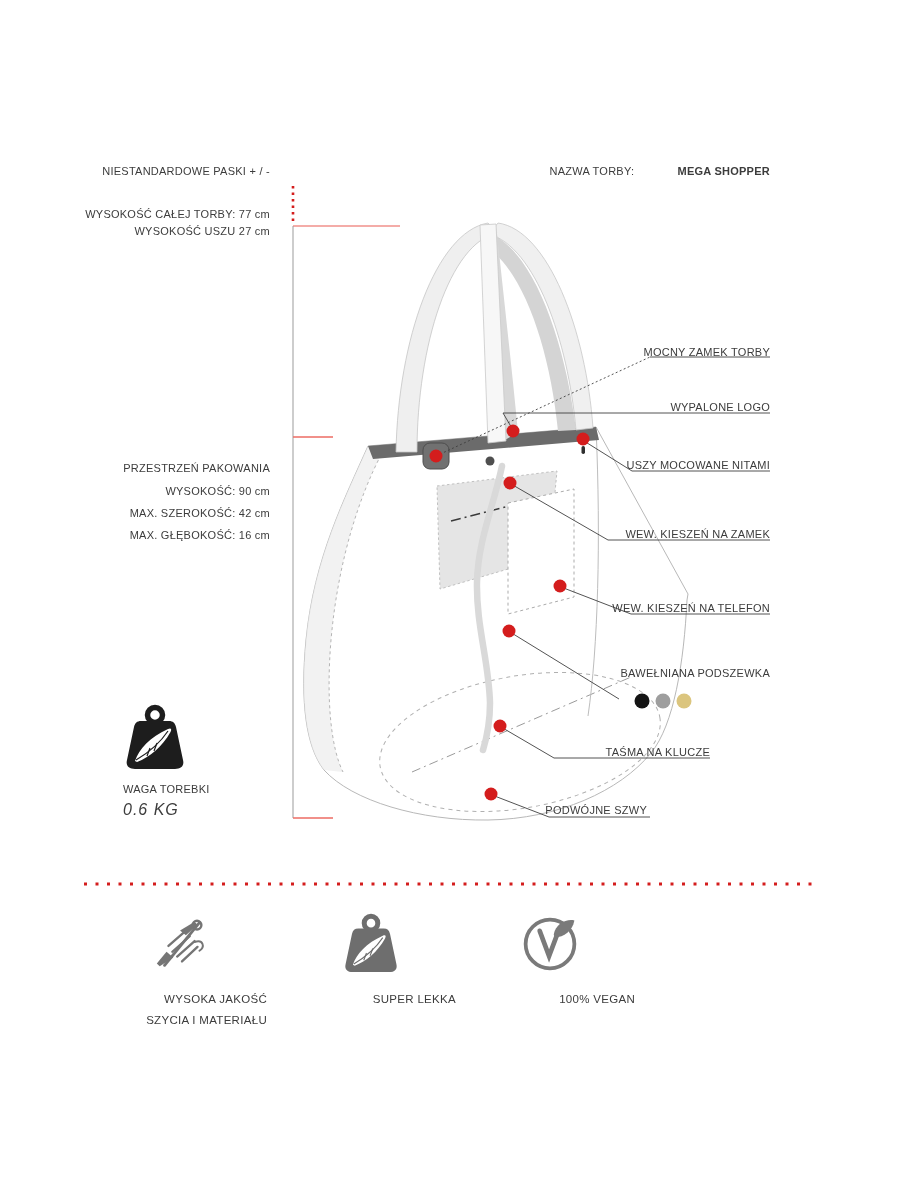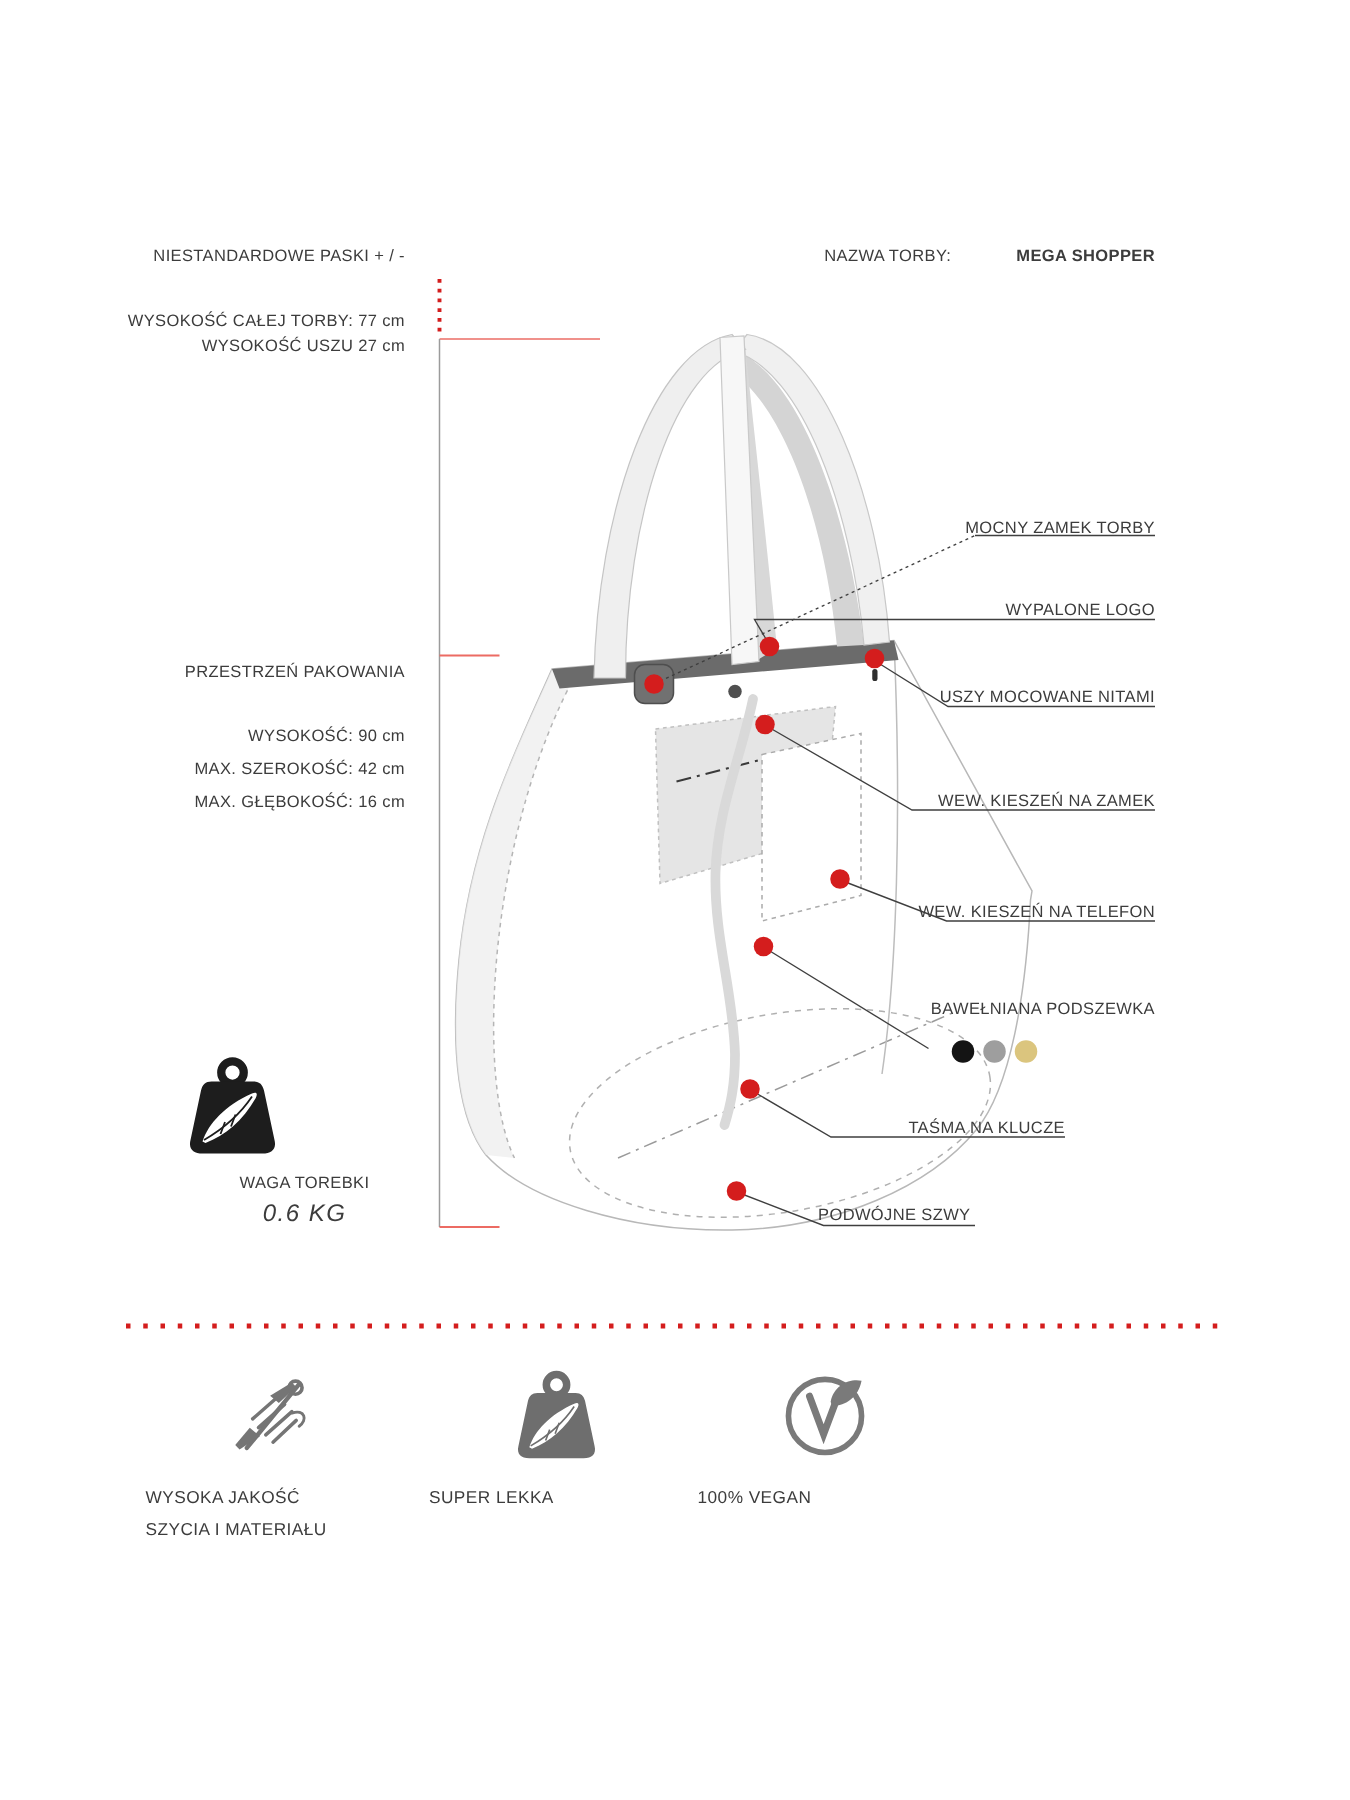--- a/index.html
+++ b/index.html
@@ -4,21 +4,21 @@
 <style>
   html,body{margin:0;padding:0;background:#fff;}
   #canvas{position:relative;width:900px;height:1200px;background:#fff;overflow:hidden;
           font-family:"Liberation Sans",sans-serif;color:#3c3c3c;}
   svg{display:block;}
   .abs{position:absolute;}
   .lbl{position:absolute;font-size:11px;line-height:1.3;letter-spacing:.25px;white-space:nowrap;color:#3c3c3c;}
   .r{text-align:right;}
   .bold{font-weight:bold;margin-left:40px;}
   .big{font-size:16px;letter-spacing:1px;font-style:italic;}
-  .feature{position:absolute;width:170px;text-align:left;}
+  .feature{position:absolute;width:170px;text-align:right;}
   .feature .ic{display:flex;justify-content:center;height:62px;}
   .feature .cap{margin-top:14px;font-size:11.5px;line-height:21px;letter-spacing:.3px;color:#3c3c3c;}
   .watermark{position:absolute;font-size:25px;font-weight:bold;letter-spacing:.5px;color:#8f8f8f;}
 </style>
 </head>
 <body>
 
 <div id="canvas">
 
   <svg class="abs" style="left:0;top:0" width="900" height="1200" viewBox="0 0 900 1200">
@@ -100,35 +100,35 @@
   <div class="lbl r" style="right:630px;top:164px">NIESTANDARDOWE PASKI + / -</div>
 
   <div class="lbl r" style="right:130px;top:164px">
     <span>NAZWA TORBY:</span>
     <span class="bold">MEGA SHOPPER</span>
   </div>
 
   <div class="lbl r" style="right:630px;top:207px">WYSOKOŚĆ CAŁEJ TORBY: 77 cm</div>
   <div class="lbl r" style="right:630px;top:224px">WYSOKOŚĆ USZU 27 cm</div>
 
-  <div class="lbl r" style="right:630px;top:441px">PRZESTRZEŃ PAKOWANIA</div>
+  <div class="lbl r" style="right:630px;top:461px">PRZESTRZEŃ PAKOWANIA</div>
   <div class="lbl r" style="right:630px;top:484px">WYSOKOŚĆ: 90 cm</div>
   <div class="lbl r" style="right:630px;top:506px">MAX. SZEROKOŚĆ: 42 cm</div>
   <div class="lbl r" style="right:630px;top:528px">MAX. GŁĘBOKOŚĆ: 16 cm</div>
 
   <div class="lbl r" style="right:130px;top:345px">MOCNY ZAMEK TORBY</div>
   <div class="lbl r" style="right:130px;top:400px">WYPALONE LOGO</div>
   <div class="lbl r" style="right:130px;top:458px">USZY MOCOWANE NITAMI</div>
   <div class="lbl r" style="right:130px;top:527px">WEW. KIESZEŃ NA ZAMEK</div>
   <div class="lbl r" style="right:130px;top:601px">WEW. KIESZEŃ NA TELEFON</div>
   <div class="lbl r" style="right:130px;top:666px">BAWEŁNIANA PODSZEWKA</div>
   <div class="lbl r" style="right:190px;top:745px">TAŚMA NA KLUCZE</div>
   <div class="lbl r" style="right:253px;top:803px">PODWÓJNE SZWY</div>
 
-  <div class="abs" style="left:123px;top:704px;width:160px;text-align:center">
+  <div class="abs" style="left:123px;top:704px;width:160px;">
     <svg width="64" height="68" viewBox="0 0 64 68">
       <circle cx="32" cy="11" r="7.5" fill="none" stroke="#1d1d1d" stroke-width="5.5"></circle>
       <path d="M 18,17 L 46,17 C 50,17 52,19 53,23 L 60,56 C 61.5,62 58,65 52,65 L 12,65 C 6,65 2.5,62 4,56 L 11,23 C 12,19 14,17 18,17 Z" fill="#1d1d1d"></path>
       <path d="M 12,57 C 16,45 27,33 45,25 C 48,23.6 49,25 47.5,28 C 39,43 27,53 14,58 Z" fill="#ffffff"></path>
       <path d="M 13,56 C 25,49 37,39 45,27" fill="none" stroke="#1d1d1d" stroke-width="1.2"></path>
       <path d="M 24,52 L 27,44 M 31,47 L 34,39" stroke="#1d1d1d" stroke-width="1.2"></path>
     </svg>
     <div class="lbl" style="position:static;margin-top:10px">WAGA TOREBKI</div>
     <div class="lbl big" style="position:static;margin-top:4px">0.6 KG</div>
   </div>

